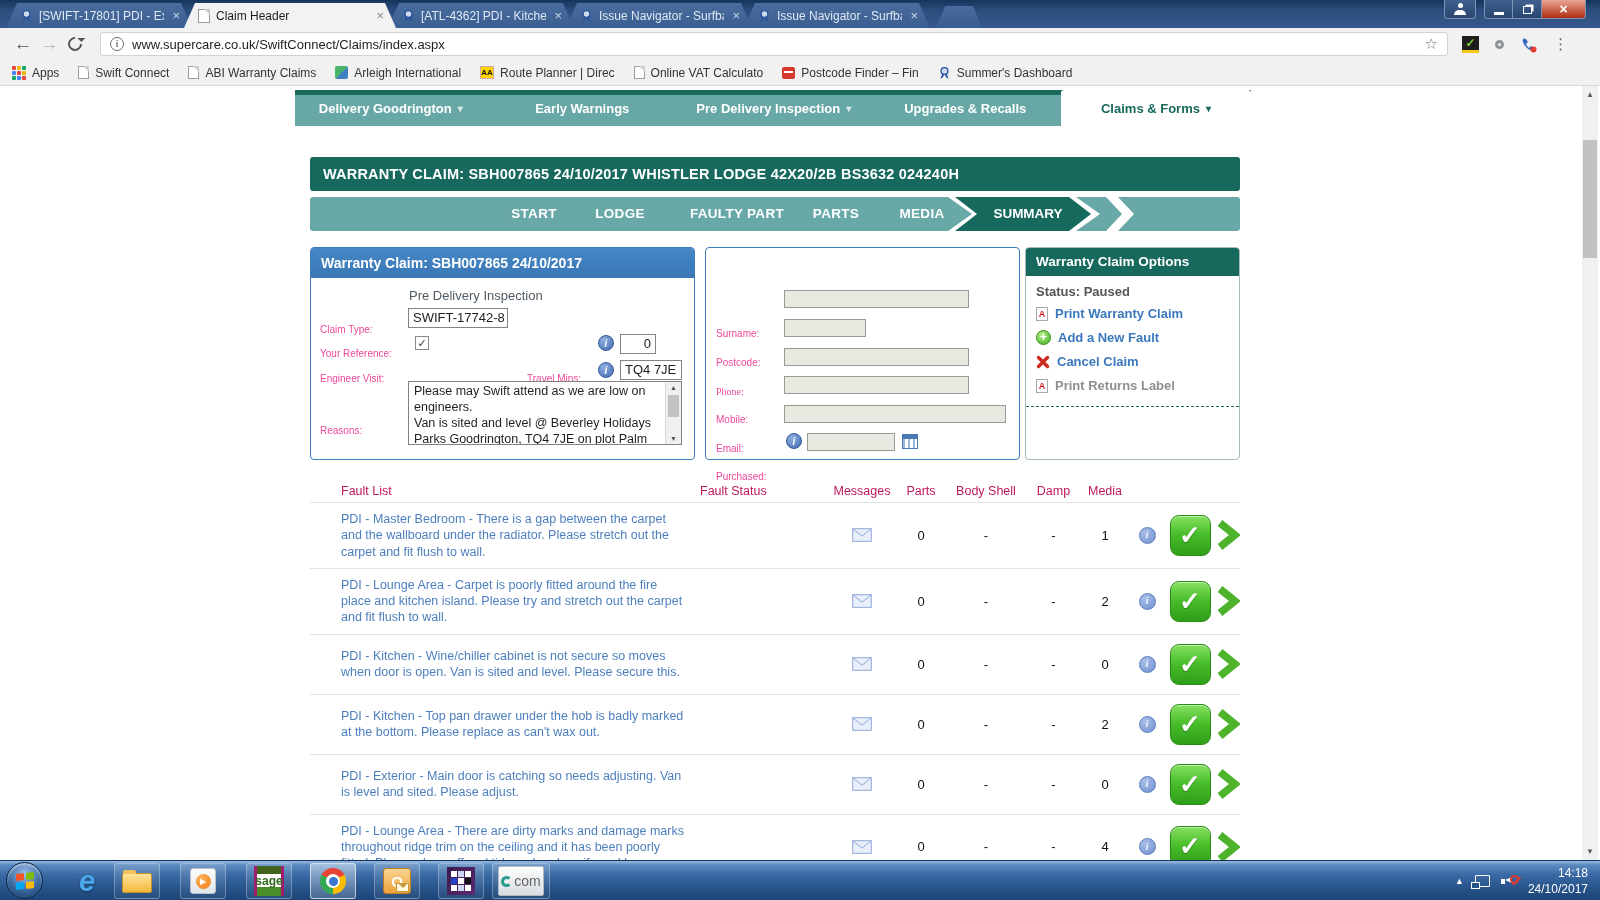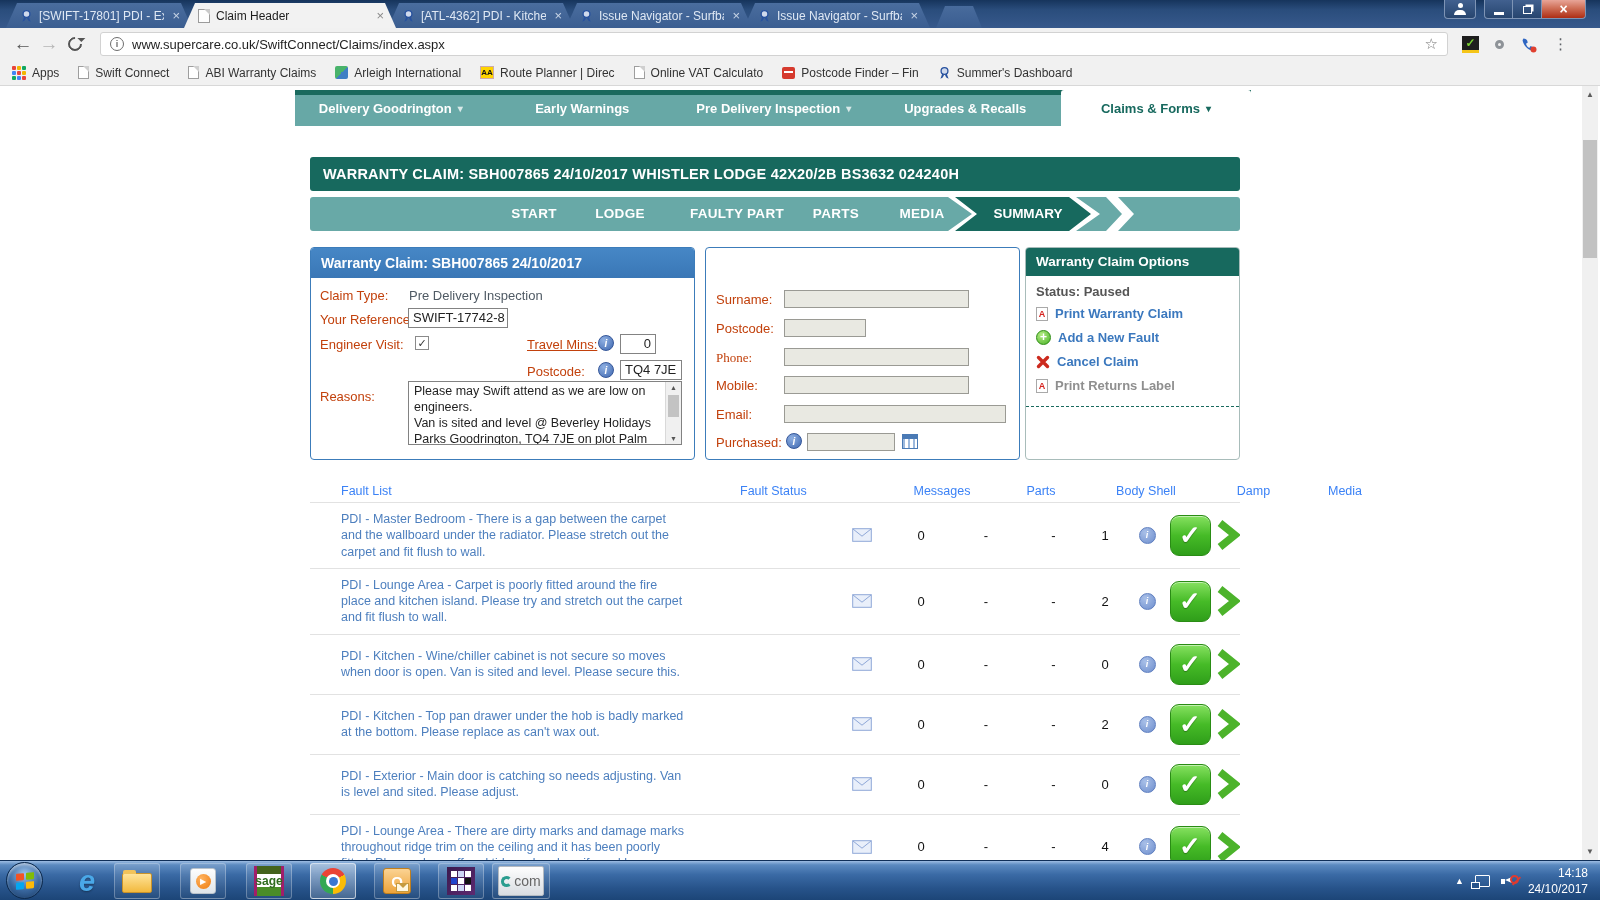--- a/index.html
+++ b/index.html
@@ -102,21 +102,21 @@
     clip-path:polygon(0 0,12px 0,28px 17px,12px 34px,0 34px,16px 17px); }
 
   
   .panel { position:absolute; background:#fff; border-radius:4px; }
   .phead { height:30px; line-height:30px; padding:0 10px; color:#fff; font-weight:bold; font-size:14px;
     border-radius:3px 3px 0 0; }
   .p-blue { border:1px solid #3c7cba; }
   .p-blue .phead { background:linear-gradient(180deg,#4687c6,#3a77b6); }
   .p-teal { border:1px solid #a8bcba; }
   .p-teal .phead { background:#17695e; height:28px; line-height:28px; font-size:13.5px; }
-  .flabel { position:absolute; font-size:13px; color:#c2410c; }
+  .flabel { position:absolute; font-size:10px; color:#ec4899;margin-top:36px; }
   .fvalue { position:absolute; font-size:13px; color:#4f5a64; }
   .inbox { position:absolute; border:1px solid #838383; background:#fff; font-size:13px; color:#222;
     padding:1px 4px; white-space:nowrap; overflow:hidden; }
   .inbox-gray { position:absolute; border:1px solid #9a9a94; background:#e9e9e2; }
   .chk { position:absolute; width:14px; height:14px; background:#fff; border:1px solid #8a8a8a;
     font-size:11px; color:#333; text-align:center; line-height:13px; }
   .iico { width:16px; height:16px; border-radius:50%; background:radial-gradient(circle at 35% 30%,#8fb0e2,#3f68b0);
     border:1px solid #35579a; color:#fff; font-size:10px; font-weight:bold; font-style:italic;
     display:flex; align-items:center; justify-content:center; }
   .iico.abs { position:absolute; }
@@ -139,21 +139,21 @@
   .opt-item.disabled { color:#8f8f8f; }
   .opt-dash { position:absolute; left:0; right:0; top:158px; border-top:1px dashed #1a6a5e; }
   .pdf-ic { width:12px; height:14px; background:#fff; border:1px solid #a9a9a9; color:#d6231f;
     font-size:9px; font-weight:bold; text-align:center; line-height:13px; flex:none; }
   .add-ic { width:15px; height:15px; border-radius:50%; background:radial-gradient(circle at 35% 30%,#b4ec84,#49b227);
     border:1px solid #2d8c12; color:#fff; font-weight:bold; font-size:12px; line-height:13px; text-align:center; flex:none; }
 
   
   .ftable { position:absolute; left:310px; top:480px; width:930px; }
   .fgrid { display:grid; grid-template-columns:390px 128px 68px 50px 80px 55px 48px 36px 50px 25px; align-items:center; }
-  .fhead { height:22px; font-size:12.5px; color:#3b82f6;gap:40px; }
+  .fhead { height:22px; font-size:12.5px; color:#be185d; }
   .fhead .hc { text-align:center; }
   .fhead .hl { text-align:left; }
   .fhead .desc-h { padding-left:31px; }
   .frow { min-height:60px; border-top:1px solid #e2e2e2; }
   .fr-desc { padding:8px 12px 8px 31px; color:#4d7fbe; font-size:12.5px; line-height:1.3; align-self:center; }
   .fr-num { text-align:center; font-size:13px; color:#111; }
   .fr-cent { display:flex; align-items:center; justify-content:center; }
   .iico.lite { background:radial-gradient(circle at 35% 30%,#a9c0e8,#6f8fce); border-color:#5f7fc0; font-size:9px; width:17px; height:17px; }
   .chk-btn { width:41px; height:41px; border-radius:9px; background:linear-gradient(180deg,#86e160 0%,#46bb27 50%,#2f9e1a 100%);
     border:1px solid #2a8c15; box-shadow:inset 0 1px 0 rgba(255,255,255,.5); color:#fff; font-size:26px; font-weight:bold;

